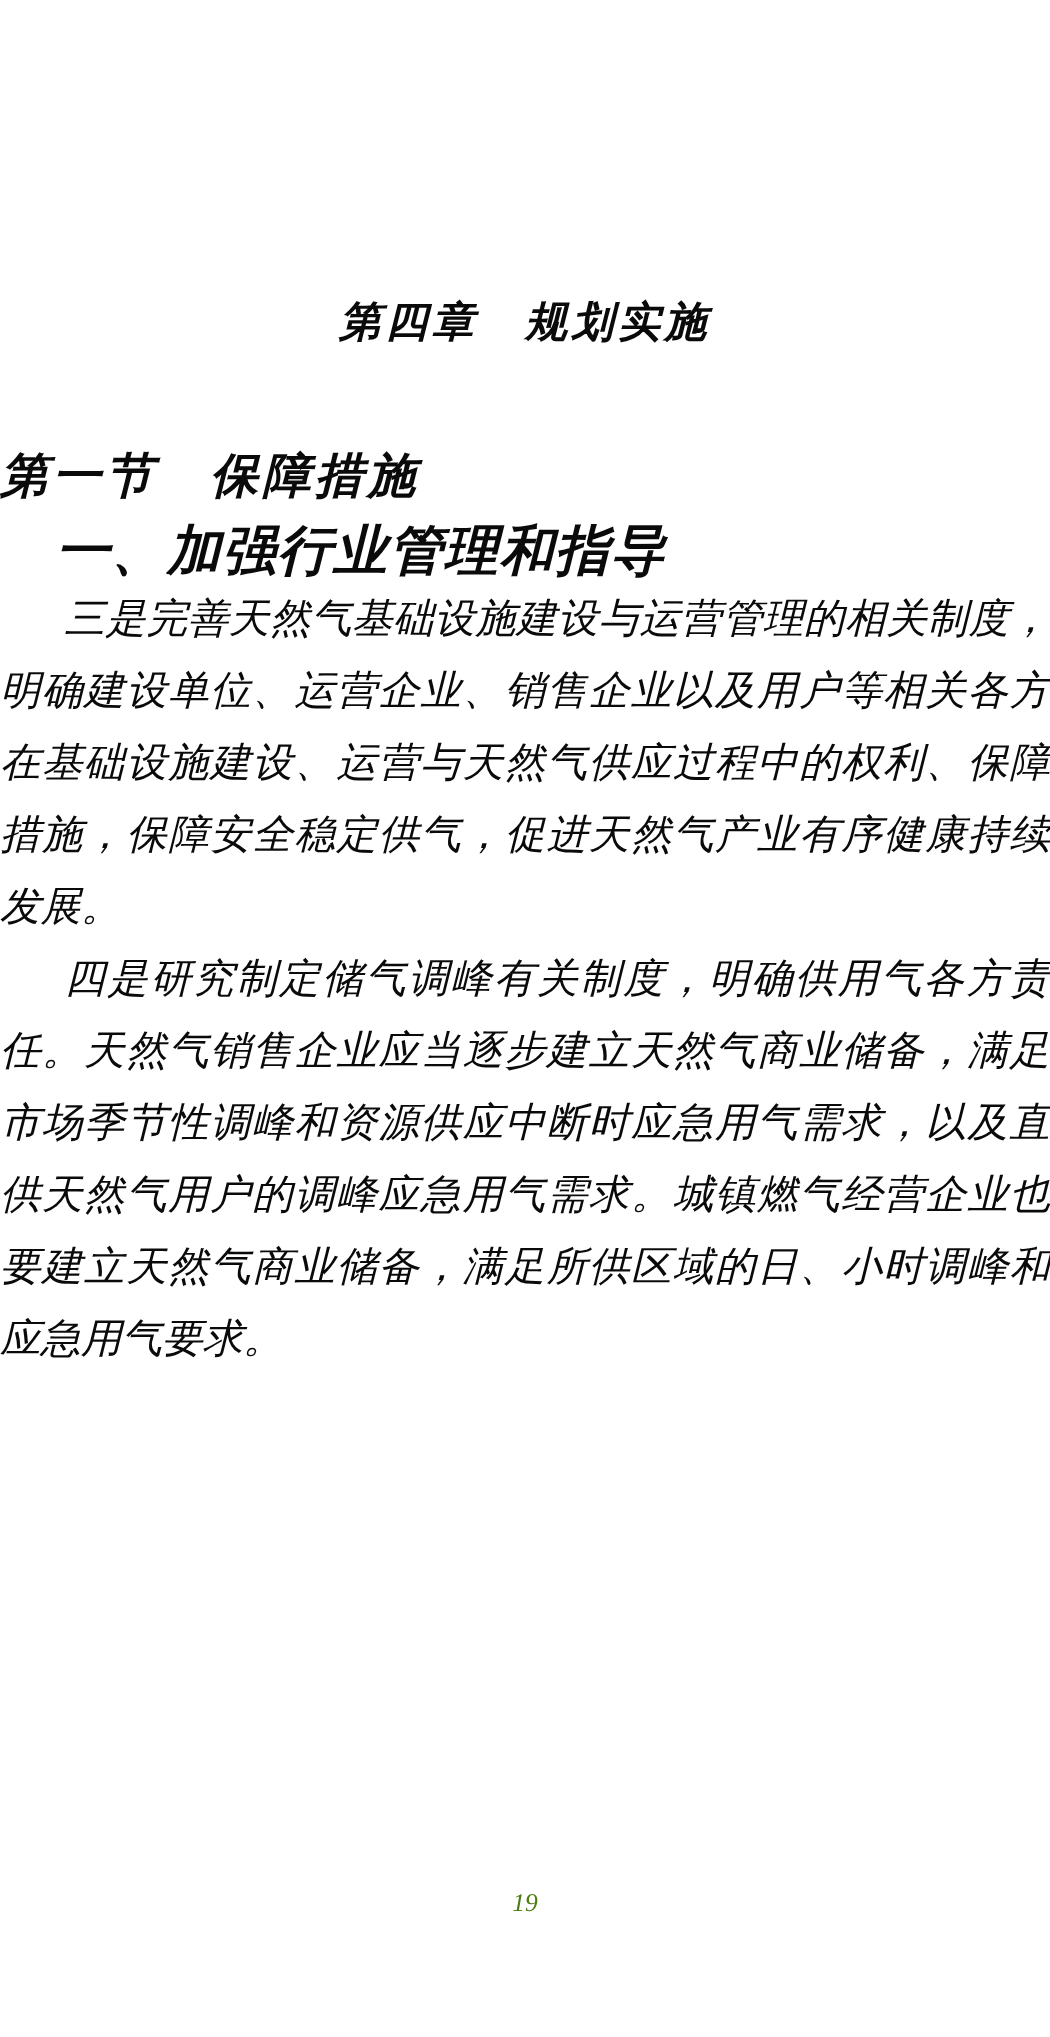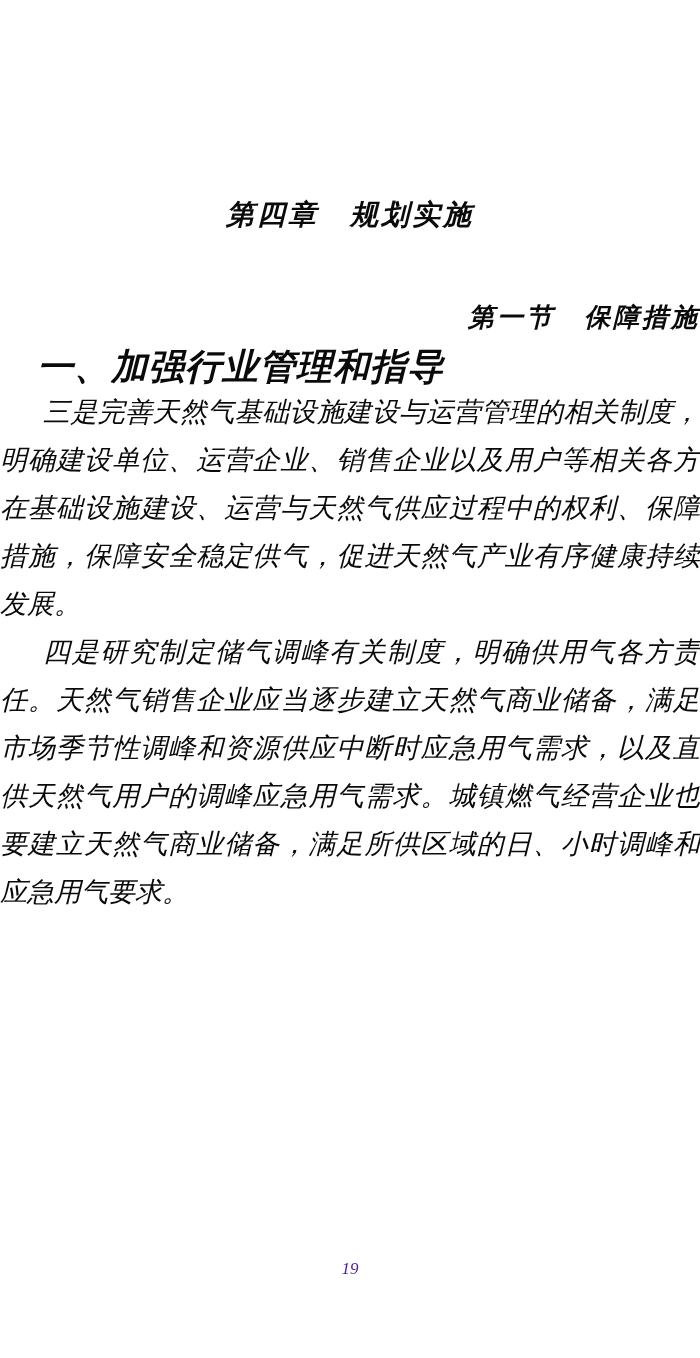--- a/index.html
+++ b/index.html
@@ -25,23 +25,23 @@
     font-weight: bold;
     font-size: 28px;
     line-height: 34px;
     text-align: center;
     letter-spacing: 3px;
   }
   .section-title {
     margin: 68px 0 0 0;
     font-family: "Liberation Sans", "DejaVu Sans", sans-serif;
     font-weight: bold;
-    font-size: 26px;
+    font-size: 32px;
     line-height: 34px;
-    text-align: right;
+    text-align: left;
     letter-spacing: 3px;
   }
   .sub-heading {
     margin: 16px 0 0 37px;
     font-family: "Liberation Sans", "DejaVu Sans", sans-serif;
     font-weight: bold;
     font-size: 36px;
     line-height: 34px;
     letter-spacing: 1px;
   }
@@ -58,21 +58,21 @@
   }
   .page-number {
     position: absolute;
     top: 1258px;
     left: 0;
     width: 100%;
     text-align: center;
     font-family: "Liberation Serif", "DejaVu Serif", serif;
     font-size: 17px;
     line-height: 22px;
-    color: #4c1d95;
+    color: #4d7c0f;
   }
 </style>
 </head>
 <body>
 
 <div class="page">
 
   <h1 class="chapter-title">第四章　规划实施</h1>
 
   <h2 class="section-title">第一节　保障措施</h2>

